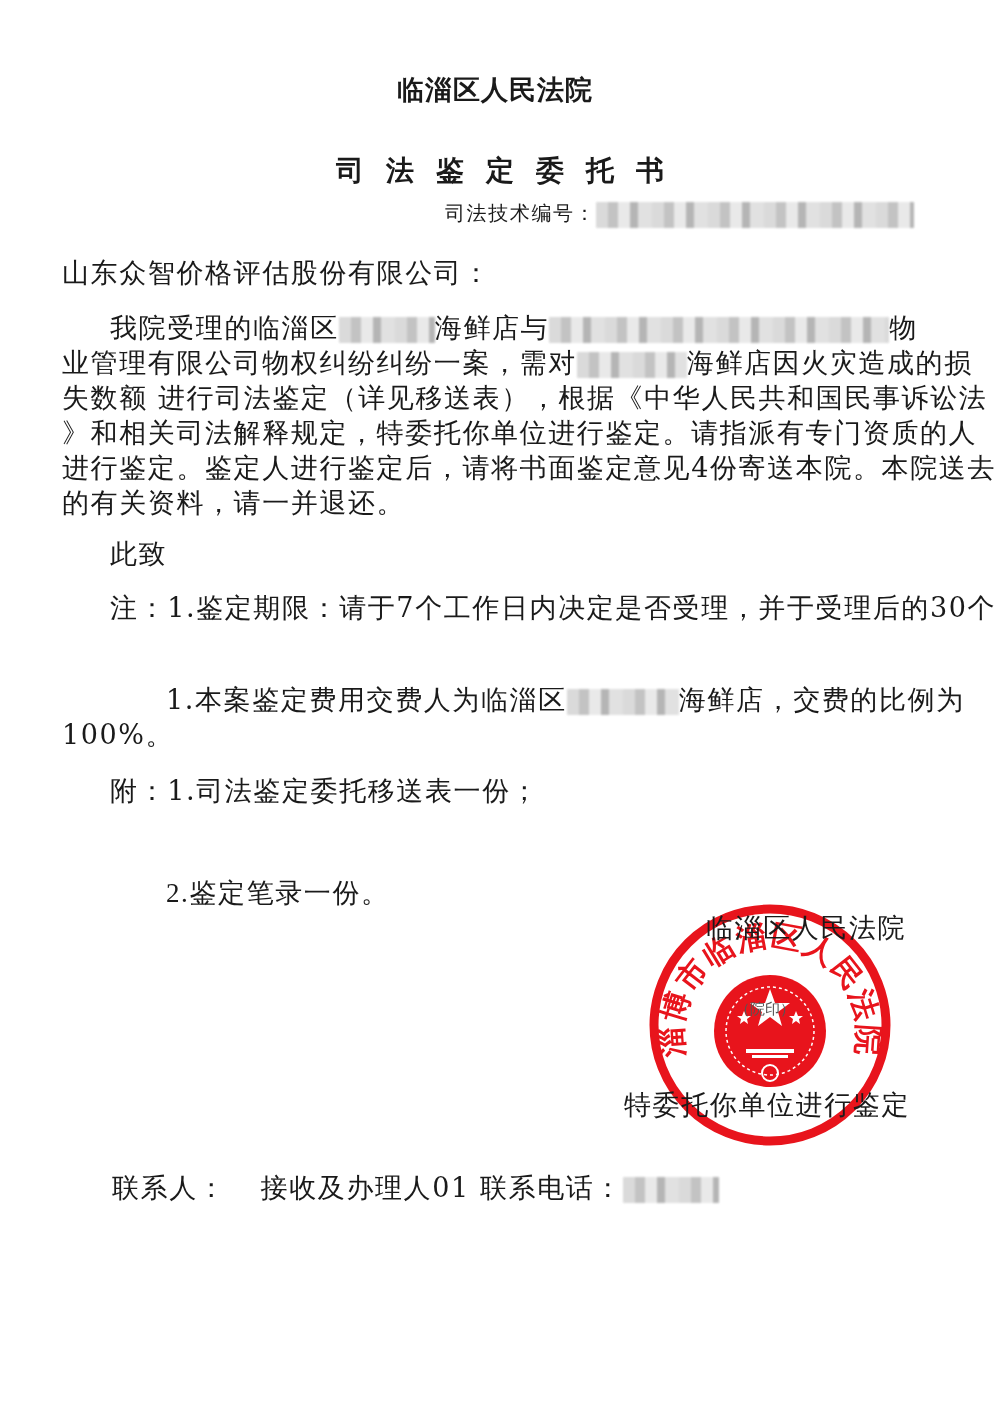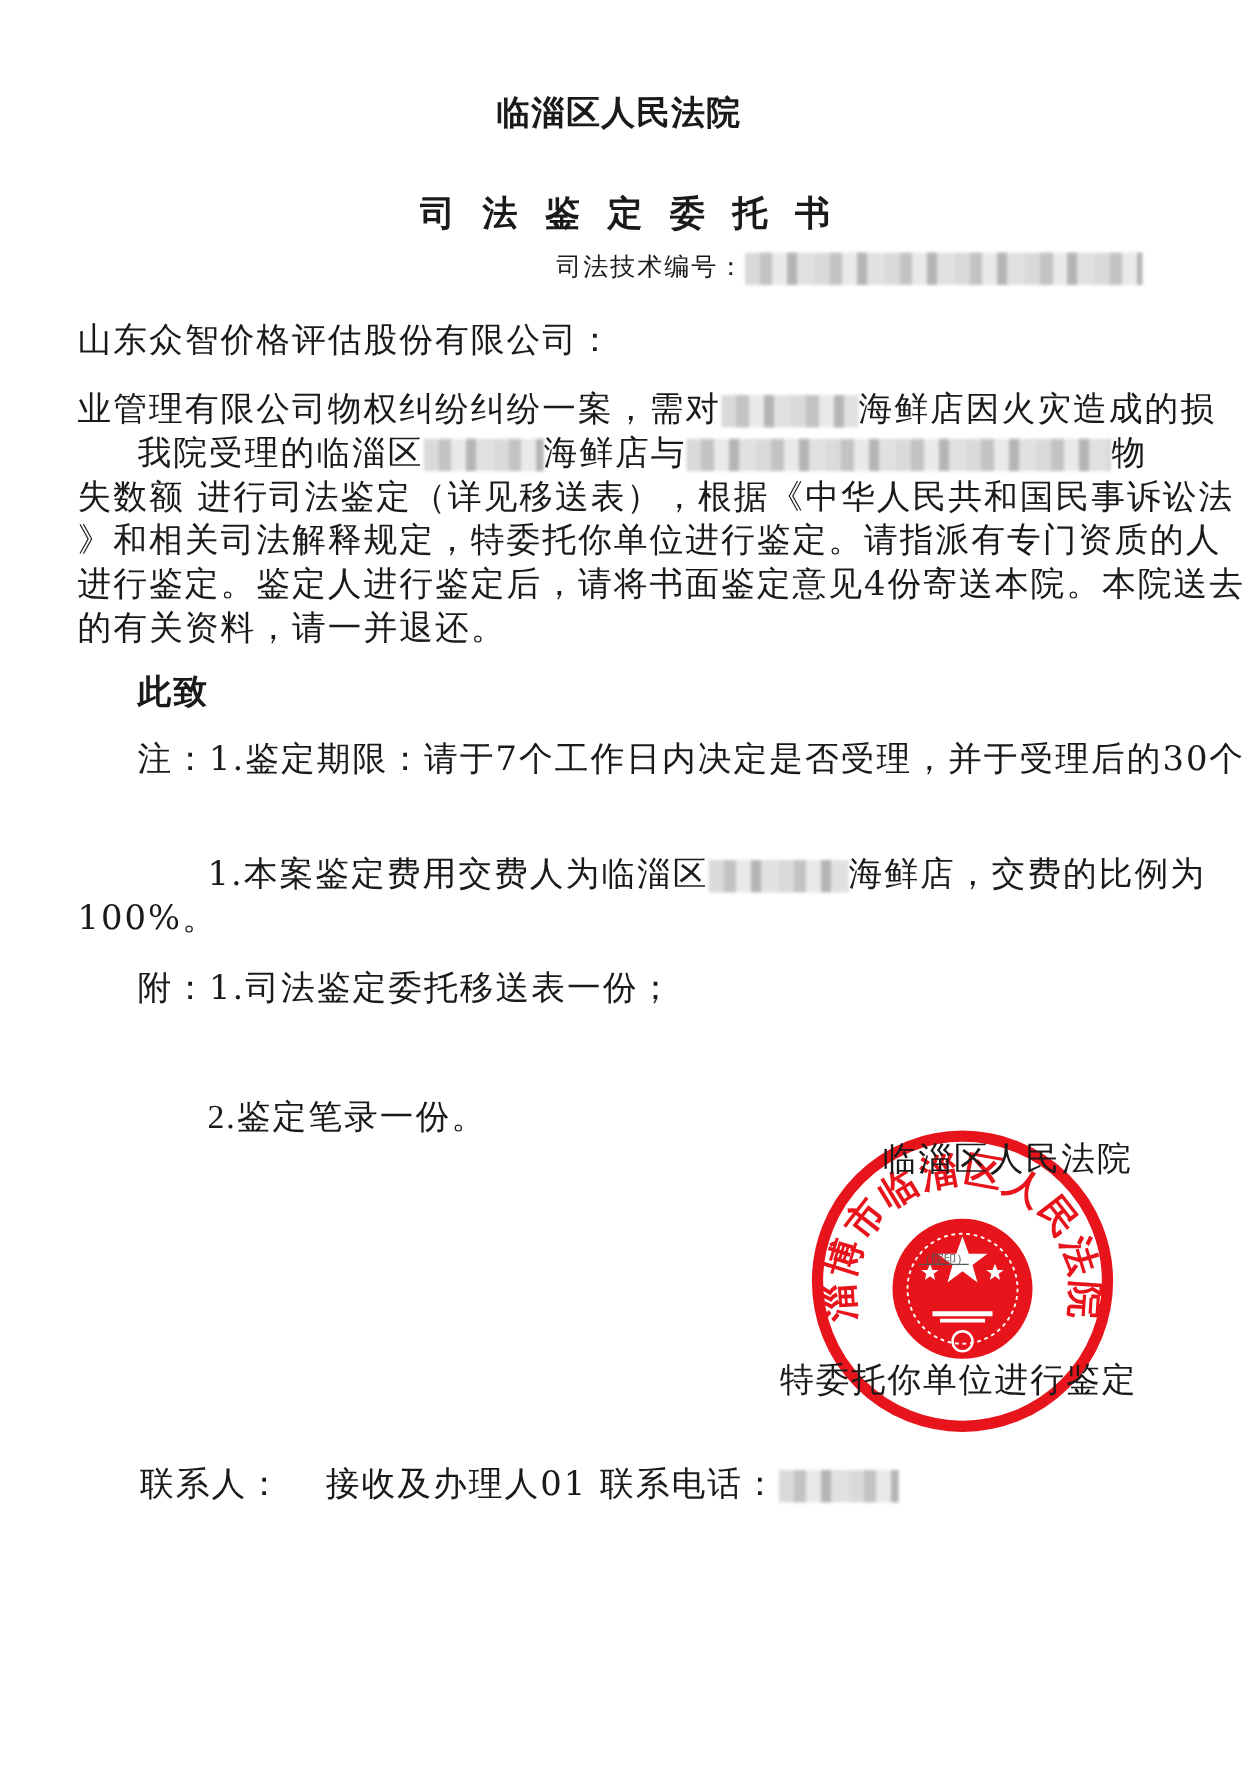--- a/index.html
+++ b/index.html
@@ -10,44 +10,44 @@
         font-family: "DejaVu Sans", sans-serif; letter-spacing: 1px; }
   .t2 { left: 0; width: 1000px; top: 140px; text-align: center; font-size: 28px; font-weight: bold;
         font-family: "DejaVu Sans", sans-serif; letter-spacing: 22px; padding-left: 22px; box-sizing: border-box; margin-top: 12px; }
   .txt { font-size: 27px; line-height: 35px; letter-spacing: 1.6px; }
   .blur { display: inline-block; vertical-align: middle; height: 26px;
           background: repeating-linear-gradient(90deg, #d4d4d4 0 12px, #b9b9b9 12px 22px, #e6e6e6 22px 34px, #a9a9a9 34px 42px, #dcdcdc 42px 56px);
           filter: blur(1.2px); opacity: .85; }
   .para { left: 62px; width: 880px; }
   .line { display: block; height: 35px; }
   .seal { position: absolute; left: 648px; top: 903px; width: 244px; height: 244px; }
-  .seal-label { position: absolute; left: 735px; top: 1000px; font-size: 10px; color: #555; text-decoration: underline; }
+  .seal-label { position: absolute; left: 735px; top: 1000px; font-size: 15px; color: #555; }
 </style>
 </head>
 <body>
 
 <div class="abs t1">临淄区人民法院</div>
 <div class="abs t2">司法鉴定委托书</div>
 
 <div class="abs txt" style="left:445px; top:196px; font-size:20px;">
   <span>司法技术编号：</span><span class="blur" style="width:318px;"></span>
 </div>
 
 <div class="abs txt" style="left:62px; top:255px;">山东众智价格评估股份有限公司：</div>
 
 <div class="abs txt para" style="top:310px;">
+  <span class="line"><span style="padding-left:48px">我院受理的临淄区</span><span class="blur" style="width:96px;"></span><span>海鲜店与</span><span class="blur" style="width:340px;"></span><span>物</span></span>
   <span class="line"><span>业管理有限公司物权纠纷纠纷一案，需对</span><span class="blur" style="width:110px;"></span><span>海鲜店因火灾造成的损</span></span>
-  <span class="line"><span style="padding-left:48px">我院受理的临淄区</span><span class="blur" style="width:96px;"></span><span>海鲜店与</span><span class="blur" style="width:340px;"></span><span>物</span></span>
   <span class="line">失数额 进行司法鉴定（详见移送表），根据《中华人民共和国民事诉讼法</span>
   <span class="line">》和相关司法解释规定，特委托你单位进行鉴定。请指派有专门资质的人</span>
   <span class="line">进行鉴定。鉴定人进行鉴定后，请将书面鉴定意见4份寄送本院。本院送去</span>
   <span class="line">的有关资料，请一并退还。</span>
 </div>
 
-<div class="abs txt" style="left:110px; top:536px;font-weight:bold;">此致</div>
+<div class="abs txt" style="left:110px; top:536px;">此致</div>
 
 <div class="abs txt" style="left:62px; top:590px;">
   <span class="line" style="padding-left:48px">注：1.鉴定期限：请于7个工作日内决定是否受理，并于受理后的30个</span>
 </div>
 
 <div class="abs txt" style="left:62px; top:682px;">
   <span class="line" style="padding-left:104px"><span>1.本案鉴定费用交费人为临淄区</span><span class="blur" style="width:112px;"></span><span>海鲜店，交费的比例为</span></span>
   <span class="line">100%。</span>
 </div>
 

